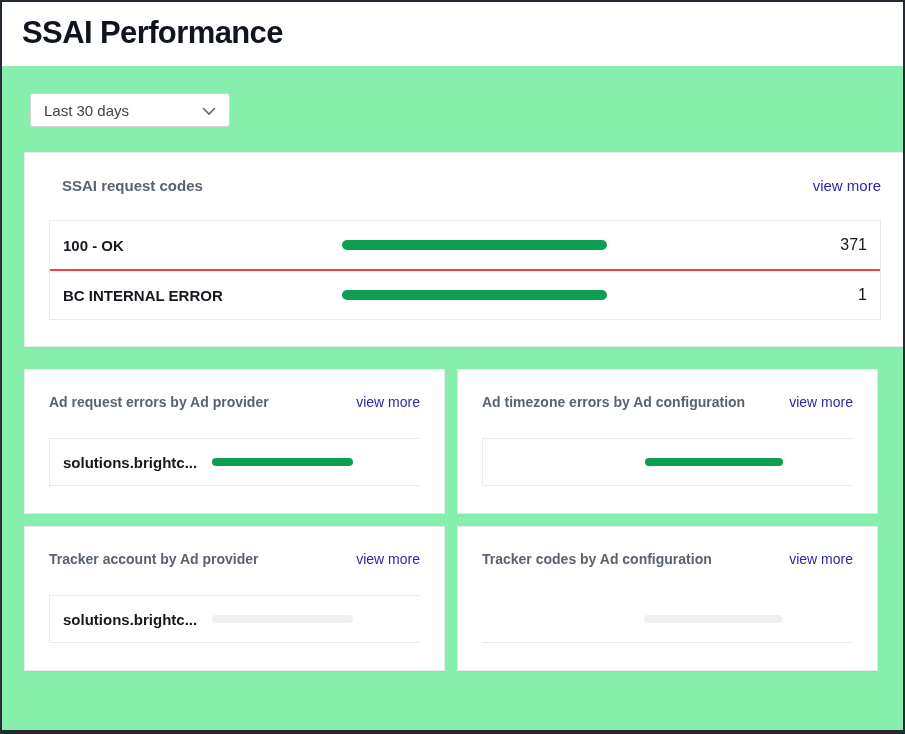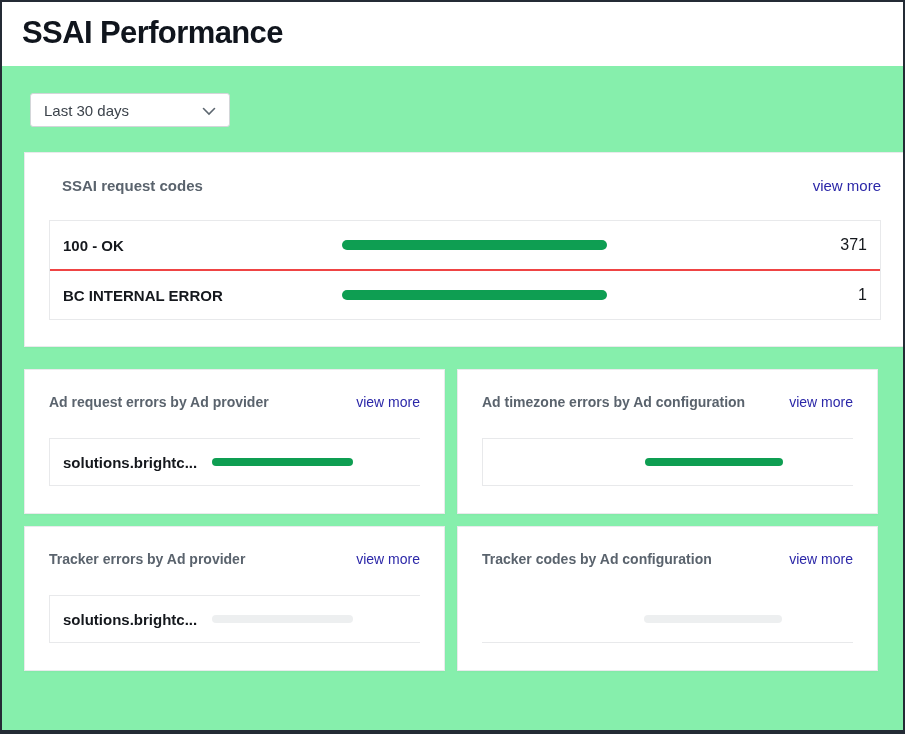--- a/index.html
+++ b/index.html
@@ -97,21 +97,21 @@
           <a href="#" class="view-more">view more</a>
         </div>
         <div class="box">
           <span class="box-label"></span>
           <span class="bar-sm" style="width: 138px; background: rgb(14, 158, 82);"></span>
         </div>
       </div>
 
       <div class="card card-sm">
         <div class="card-head">
-          <span class="card-title">Tracker errors by Ad provider</span>
+          <span class="card-title">Tracker account by Ad provider</span>
           <a href="#" class="view-more">view more</a>
         </div>
         <div class="box">
           <span class="box-label">solutions.brightc...</span>
           <span class="bar-sm" style="width: 141px; background: rgb(237, 239, 240);"></span>
         </div>
       </div>
 
       <div class="card card-sm">
         <div class="card-head">

